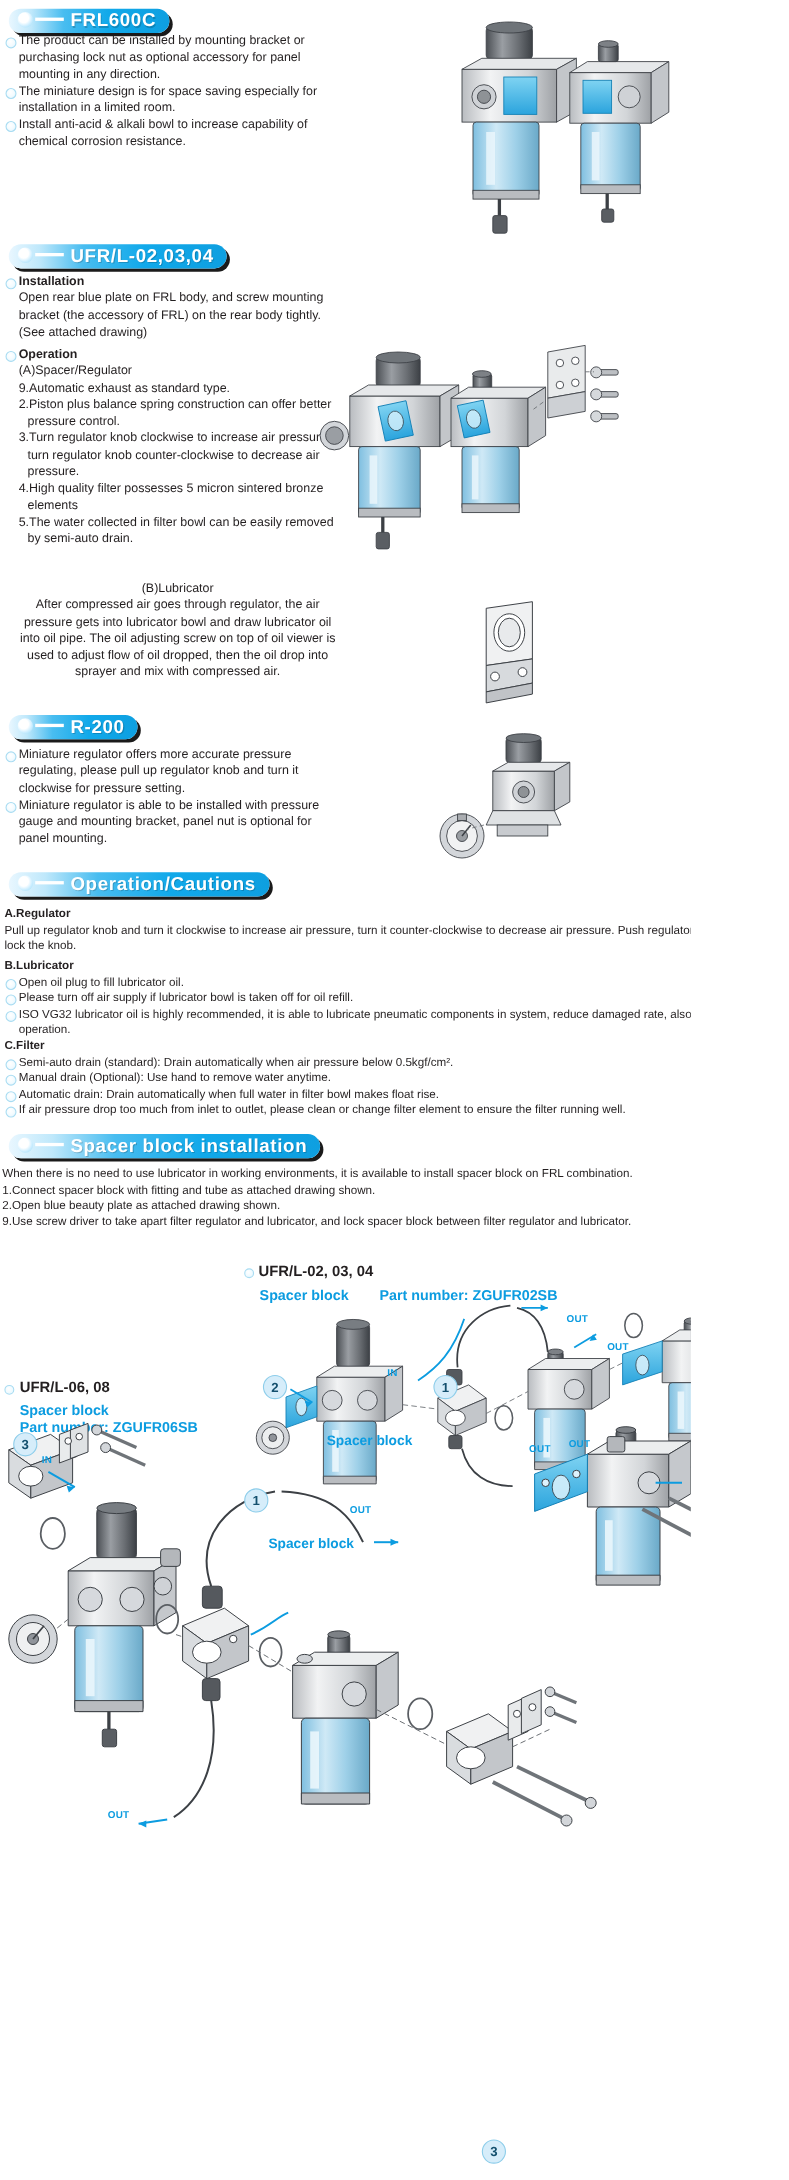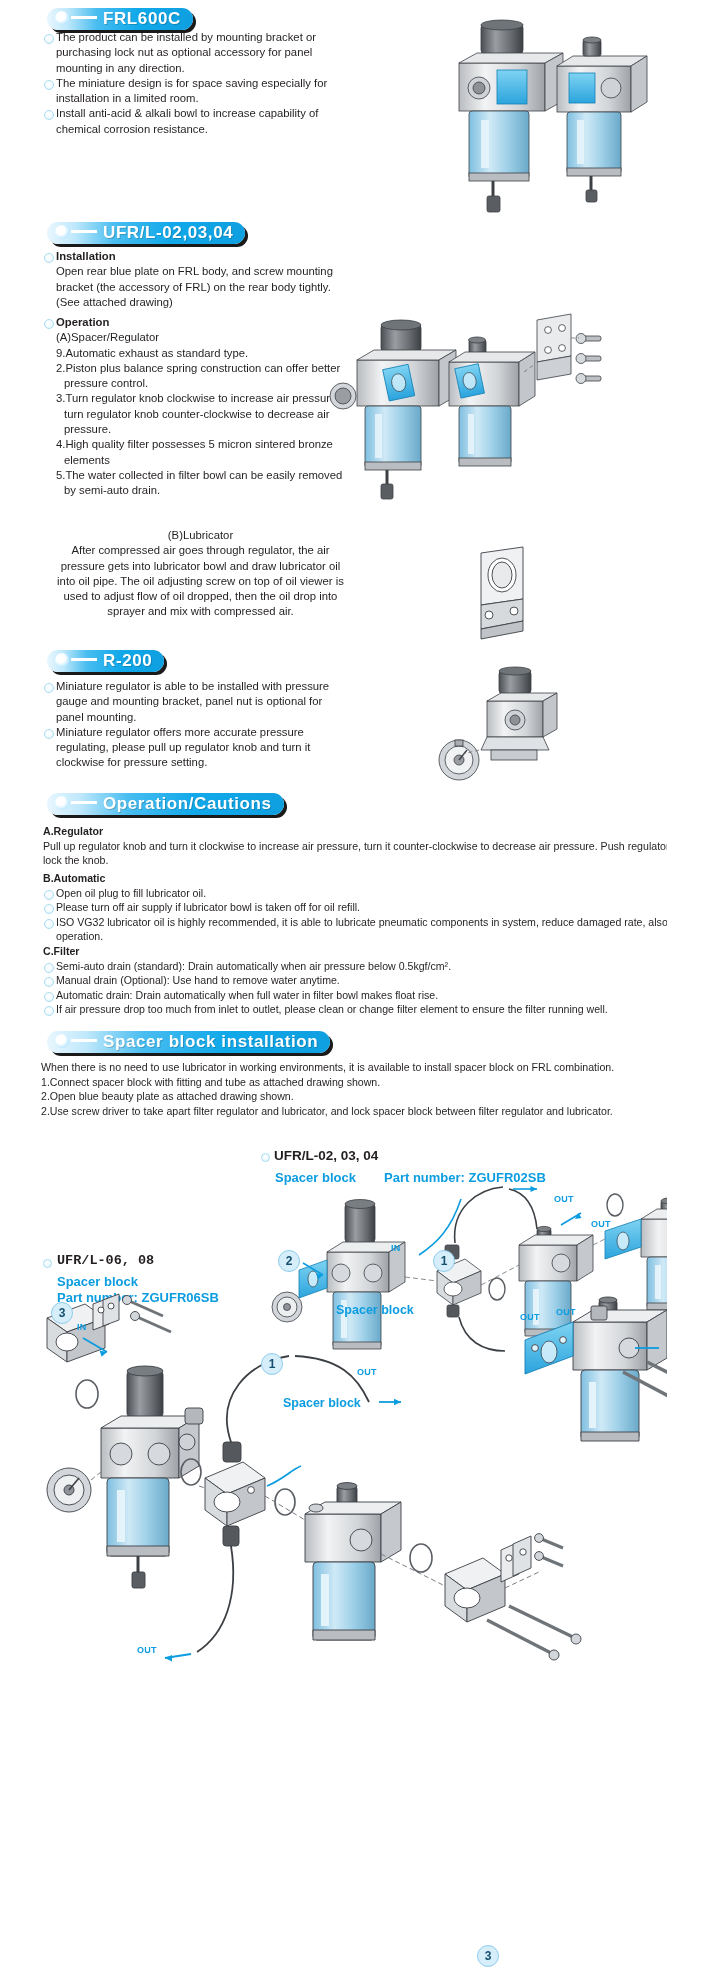--- a/index.html
+++ b/index.html
@@ -7,21 +7,20 @@
     margin: 0; padding: 0;
     background: #ffffff;
     font-family: "Liberation Sans", sans-serif;
   }
   .page {
     position: relative;
     width: 628px;
     height: 1982px;
     overflow: hidden;
     background: #fff;
-    margin-left: 39px;
   }
 
   
   .ribbon {
     position: relative;
     display: inline-block;
     height: 22px;
     border-radius: 11px;
     background: linear-gradient(to right, #e9f7ff 0%, #bfe8fb 14%, #49bdf0 34%, #11a9ea 62%, #0e9fe0 100%);
     box-shadow: 3px 3px 0 #1a1a1a;
@@ -310,22 +309,22 @@
   </div>
 
   <div class="blk" style="left:8px; top:650px;">
     <div class="ribbon">
       <span class="dot"></span><span class="dash"></span><span class="rtitle">R-200</span>
     </div>
   </div>
 
   <div class="blk txt" style="left:4px; top:679px; width:300px;">
     <ul class="bul">
+      <li>Miniature regulator offers more accurate pressure regulating, please pull up regulator knob and turn it clockwise for pressure setting.</li>
       <li>Miniature regulator is able to be installed with pressure gauge and mounting bracket, panel nut is optional for panel mounting.</li>
-      <li>Miniature regulator offers more accurate pressure regulating, please pull up regulator knob and turn it clockwise for pressure setting.</li>
     </ul>
   </div>
 
   <div class="art" style="left:390px; top:660px;">
     <svg width="200" height="135" viewBox="0 0 200 135">
       <g stroke="#3c4045" stroke-width="0.8" fill="none">
         <rect x="70" y="10" width="32" height="24" rx="4" fill="url(#knobg)"></rect>
         <ellipse cx="86" cy="11" rx="16" ry="4" fill="#6f7479"></ellipse>
         <rect x="74" y="34" width="24" height="7" fill="#2e3236"></rect>
         <rect x="58" y="41" width="56" height="36" fill="url(#metg)"></rect>
@@ -352,21 +351,21 @@
       <span class="dot"></span><span class="dash"></span><span class="rtitle">Operation/Cautions</span>
     </div>
   </div>
 
   <div class="blk txt-sm" style="left:4px; top:824px; width:708px;">
     <div><b class="hd">A.Regulator</b></div>
     <div>Pull up regulator knob and turn it clockwise to increase air pressure, turn it counter-clockwise to decrease air pressure. Push regulator knob back for lock the knob.</div>
   </div>
 
   <div class="blk txt-sm" style="left:4px; top:871px; width:708px;">
-    <div><b class="hd">B.Automatic</b></div>
+    <div><b class="hd">B.Lubricator</b></div>
     <ul class="bul">
       <li>Open oil plug to fill lubricator oil.</li>
       <li>Please turn off air supply if lubricator bowl is taken off for oil refill.</li>
       <li>ISO VG32 lubricator oil is highly recommended, it is able to lubricate pneumatic components in system, reduce damaged rate, also extend life of operation.</li>
     </ul>
   </div>
 
   <div class="blk txt-sm" style="left:4px; top:944px; width:708px;">
     <div><b class="hd">C.Filter</b></div>
     <ul class="bul">
@@ -380,30 +379,30 @@
   <div class="blk" style="left:8px; top:1031px;">
     <div class="ribbon">
       <span class="dot"></span><span class="dash"></span><span class="rtitle">Spacer block installation</span>
     </div>
   </div>
 
   <div class="blk txt-sm" style="left:2px; top:1060px; width:712px;">
     <div>When there is no need to use lubricator in working environments, it is available to install spacer block on FRL combination.</div>
     <div>1.Connect spacer block with fitting and tube as attached drawing shown.</div>
     <div>2.Open blue beauty plate as attached drawing shown.</div>
-    <div style="text-indent:0; padding-left:0;">2.Use screw driver to take apart filter regulator and lubricator, and lock spacer block between filter regulator and lubricator.</div>
+    <div style="text-indent:0; padding-left:0;">9.Use screw driver to take apart filter regulator and lubricator, and lock spacer block between filter regulator and lubricator.</div>
   </div>
 
   <div class="bdot" style="left:222px; top:1153px;"></div>
   <div class="dlabel dark" style="left:235px; top:1148px; font-size:13.5px;">UFR/L-02, 03, 04</div>
   <div class="dlabel" style="left:236px; top:1170px; font-size:13px;">Spacer block</div>
   <div class="dlabel" style="left:345px; top:1170px; font-size:13px;">Part number: ZGUFR02SB</div>
 
   <div class="bdot" style="left:4px; top:1259px;"></div>
-  <div class="dlabel dark" style="left:18px; top:1253px; font-size:13.5px;font-family:Liberation Mono, monospace;">UFR/L-06, 08</div>
+  <div class="dlabel dark" style="left:18px; top:1253px; font-size:13.5px;">UFR/L-06, 08</div>
   <div class="dlabel" style="left:18px; top:1274px; font-size:13px;">Spacer block</div>
   <div class="dlabel" style="left:18px; top:1290px; font-size:13px;">Part number: ZGUFR06SB</div>
 
   <div class="art" style="left:230px; top:1185px;">
     <svg width="487" height="185" viewBox="0 0 487 185">
       <g stroke="#3c4045" stroke-width="0.8" fill="none" stroke-linejoin="round">
 
         <rect x="76" y="18" width="30" height="40" rx="4" fill="url(#knobg)"></rect>
         <ellipse cx="91" cy="19" rx="15" ry="4.5" fill="#787d82"></ellipse>
         <rect x="79" y="58" width="24" height="9" fill="#2e3236"></rect>

